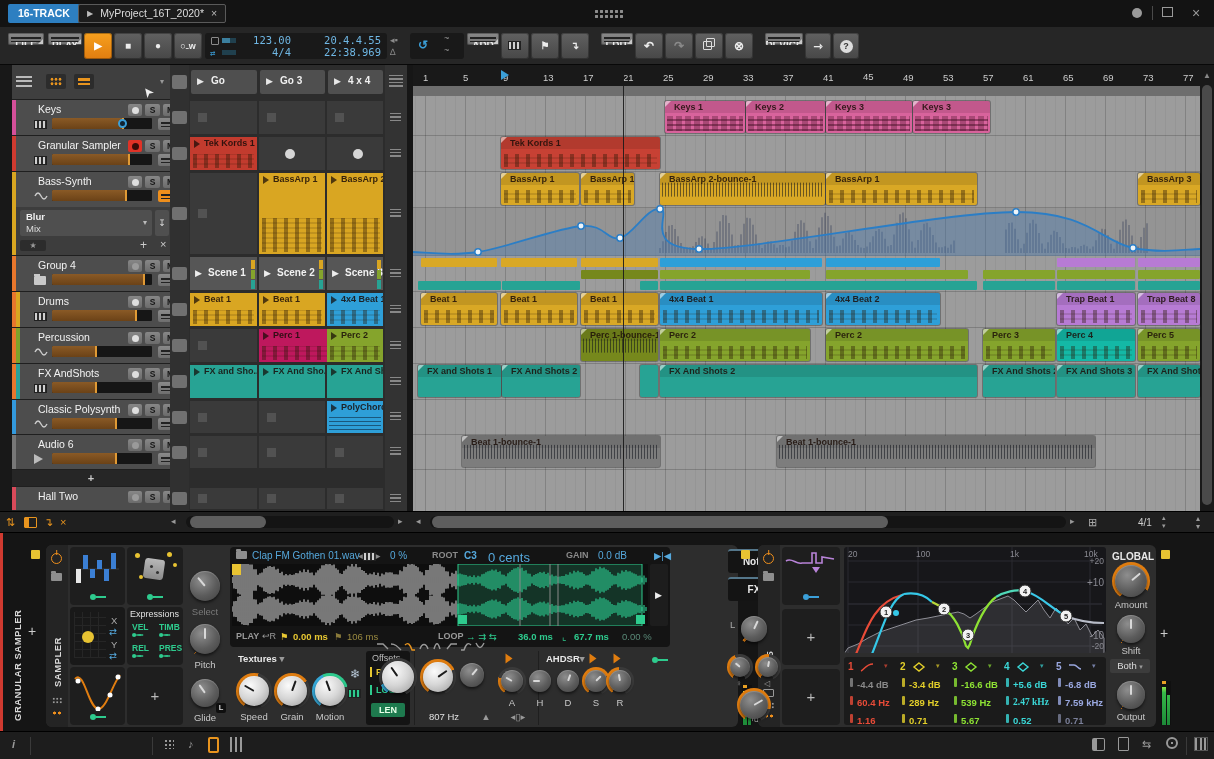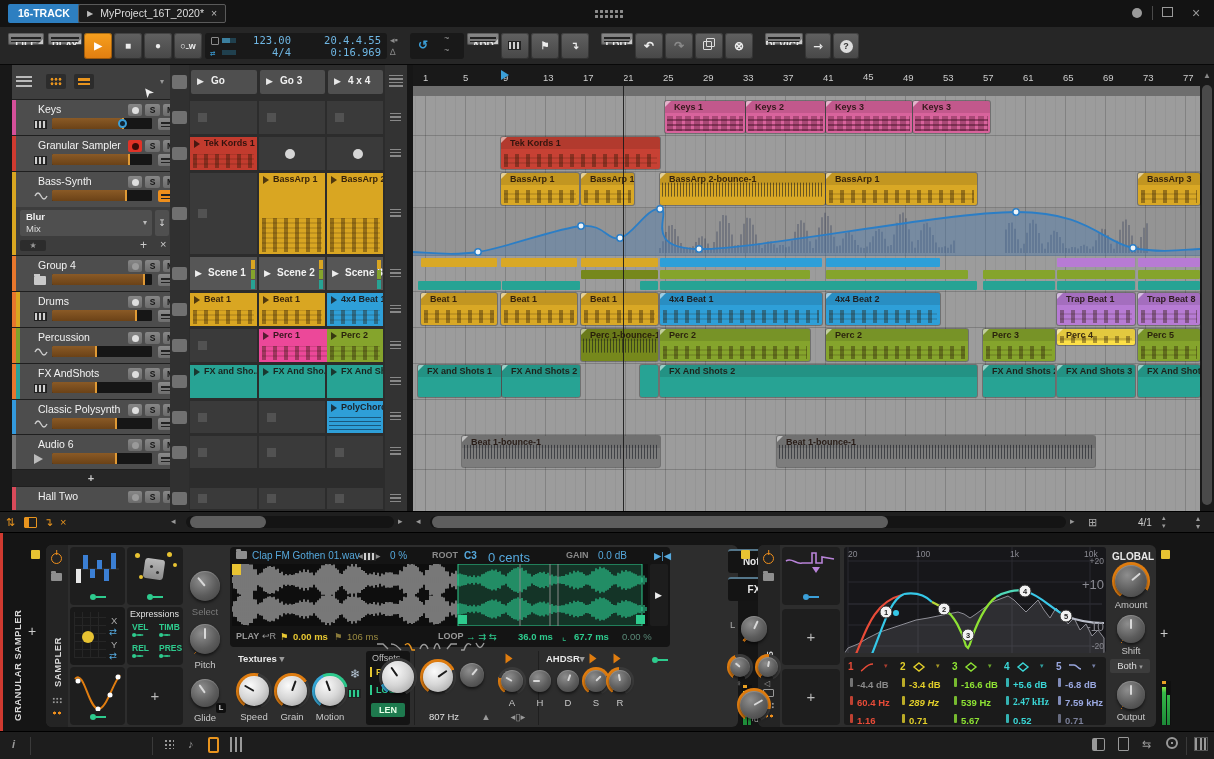--- a/index.html
+++ b/index.html
@@ -113,21 +113,21 @@
     <div class="tbtn" style="left:144px;width:28px">●</div>
     <div class="tbtn" style="left:174px;width:28px;font-size:9px">○₋w</div>
     <div class="a disp">
       <div class="a" style="left:6px;top:4px;width:8px;height:8px;border:1.4px solid #8a8a8a;border-radius:1px"></div>
       <div class="a" style="left:17px;top:5px;width:14px;height:5px;background:linear-gradient(90deg,#3b7f9e 0 8px,#20404e 8px)"></div>
       <div class="a" style="left:5px;top:15px;color:#3b9fd8;font-size:9px">⇄</div>
       <div class="a" style="left:17px;top:17px;width:14px;height:5px;background:#20404e"></div>
       <div class="a" style="left:38px;top:1px;width:48px;text-align:right">123.00</div>
       <div class="a" style="left:38px;top:13px;width:48px;text-align:right">4/4</div>
       <div class="a" style="left:92px;top:1px;width:84px;text-align:right">20.4.4.55</div>
-      <div class="a" style="left:92px;top:13px;width:84px;text-align:right">0:16.969</div>
+      <div class="a" style="left:92px;top:13px;width:84px;text-align:right">22:38.969</div>
     </div>
     <div class="a" style="left:390px;top:8px;color:#8a8a8a;font-size:9px">◂▪</div>
     <div class="a" style="left:390px;top:20px;color:#8a8a8a;font-size:9px">∆</div>
     <div class="a loopbox">
       <div class="a" style="left:8px;top:5px;color:#3b9fd8;font-size:12px;font-weight:bold">↺</div>
       <div class="a" style="left:34px;top:0px;color:#9a9a9a;font-size:9px">~</div>
       <div class="a" style="left:34px;top:12px;color:#9a9a9a;font-size:9px">~</div>
     </div>
     <div class="tbtn menu" style="left:467px;width:32px">ADD</div>
     <div class="tbtn" style="left:501px;width:28px">
@@ -426,21 +426,21 @@
       </div>
       <div class="lclip" style="left: 327px; top: 228px; width: 56px; height: 33px; background: rgb(46, 159, 216);">
         <div class="lhd">4x4 Beat 1</div>
         <div class="pat-notes"></div>
       </div>
       <div class="stopb" style="left: 172px; top: 274px; width: 15px; height: 13px;"></div>
       <div class="optrow" style="top: 263px; height: 35px;"></div>
       <div class="slot" style="left: 190px; top: 264px; width: 67px; height: 33px;">
         <div class="sq"></div>
       </div>
-      <div class="lclip" style="left: 259px; top: 264px; width: 84px; height: 33px; background: #ec4899;">
+      <div class="lclip" style="left: 259px; top: 264px; width: 84px; height: 33px; background: #be185d;">
         <div class="lhd">Perc 1</div>
         <div class="pat-notes"></div>
       </div>
       <div class="lclip" style="left: 327px; top: 264px; width: 56px; height: 33px; background: rgb(133, 164, 44);">
         <div class="lhd">Perc 2</div>
         <div class="pat-notes"></div>
       </div>
       <div class="stopb" style="left: 172px; top: 310px; width: 15px; height: 13px;"></div>
       <div class="optrow" style="top: 299px; height: 35px;"></div>
       <div class="lclip" style="left: 190px; top: 300px; width: 67px; height: 33px; background: rgb(39, 163, 148);">
@@ -563,21 +563,21 @@
         <div class="pat-notes"></div>
       </div>
       <div class="aclip" style="left: 826px; top: 264px; width: 142px; height: 32px; background: rgb(133, 164, 44);">
         <div class="ahd">Perc 2</div>
         <div class="pat-notes"></div>
       </div>
       <div class="aclip" style="left: 983px; top: 264px; width: 72px; height: 32px; background: rgb(133, 164, 44);">
         <div class="ahd">Perc 3</div>
         <div class="pat-notes"></div>
       </div>
-      <div class="aclip" style="left: 1057px; top: 264px; width: 78px; height: 16px; background: #fde047;">
+      <div class="aclip" style="left: 1057px; top: 264px; width: 78px; height: 32px; background: #14b8a6;">
         <div class="ahd">Perc 4</div>
         <div class="pat-notes"></div>
       </div>
       <div class="aclip" style="left: 1138px; top: 264px; width: 62px; height: 32px; background: rgb(133, 164, 44);">
         <div class="ahd">Perc 5</div>
         <div class="pat-notes"></div>
       </div>
       <div class="aclip" style="left: 418px; top: 300px; width: 83px; height: 32px; background: rgb(39, 163, 148);">
         <div class="ahd">FX and Shots 1</div>
       </div>
@@ -854,22 +854,22 @@
               <text x="181" y="47" fill="#222">4</text>
             <circle cx="222" cy="69" r="6" fill="#f2f2f2" stroke="#333"></circle>
               <text x="222" y="72" fill="#222">5</text>
           </g>
         </svg>
         <div class="lb" style="left:4px;top:2px;color:#8a8a92;font-size:8.5px">20</div>
         <div class="lb" style="left:72px;top:2px;color:#8a8a92;font-size:8.5px">100</div>
         <div class="lb" style="left:166px;top:2px;color:#8a8a92;font-size:8.5px">1k</div>
         <div class="lb" style="left:240px;top:2px;color:#8a8a92;font-size:8.5px">10k</div>
         <div class="lb" style="right:2px;top:9px;color:#8a8a92;font-size:8.5px">+20</div>
-        <div class="lb" style="right:2px;top:30px;color:#8a8a92;font-size:13px">+10</div>
-        <div class="lb" style="right:2px;top:73px;color:#8a8a92;font-size:12px">-10</div>
+        <div class="lb" style="right:2px;top:30px;color:#8a8a92;font-size:10px">+10</div>
+        <div class="lb" style="right:2px;top:83px;color:#8a8a92;font-size:10px">-10</div>
         <div class="lb" style="right:2px;top:94px;color:#8a8a92;font-size:8.5px">-20</div>
       </div>
       <div class="a" id="eqBands" style="left:86px;top:112px;width:262px;height:68px;background:#1b1b1b;border-radius:3px">
           <div class="eqv" style="left: 4px; top: 4px; color: rgb(232, 75, 56); font-size: 10px;">1</div>
           <div class="a" style="left: 16px; top: 5px; width: 14px; height: 10px;"><svg width="14" height="10">
               <path d="M1,9 C4,8 6,2 13,2" stroke="#e84b38" stroke-width="1.4" fill="none"></path>
             </svg></div>
           <div class="a" style="left: 40px; top: 5px; color: rgb(232, 75, 56); opacity: 0.7; font-size: 7px;">▾</div>
           <div class="tick" style="left: 6px; top: 21px; background: rgb(138, 138, 138); opacity: 0.8;"></div>
           <div class="eqv" style="left: 13px; top: 22px; color: rgb(138, 138, 138);">-4.4 dB</div>
@@ -878,21 +878,21 @@
           <div class="tick" style="left: 6px; top: 57px; background: rgb(232, 75, 56); opacity: 0.8;"></div>
           <div class="eqv" style="left: 13px; top: 58px; color: rgb(232, 75, 56);">1.16</div>
           <div class="eqv" style="left: 56px; top: 4px; color: rgb(227, 207, 42); font-size: 10px;">2</div>
           <div class="a" style="left: 68px; top: 5px; width: 14px; height: 10px;"><svg width="14" height="10">
               <path d="M7,1 L12,5 7,9 2,5 Z" stroke="#e3cf2a" stroke-width="1.4" fill="none"></path>
             </svg></div>
           <div class="a" style="left: 92px; top: 5px; color: rgb(227, 207, 42); opacity: 0.7; font-size: 7px;">▾</div>
           <div class="tick" style="left: 58px; top: 21px; background: rgb(227, 207, 42); opacity: 0.8;"></div>
           <div class="eqv" style="left: 65px; top: 22px; color: rgb(227, 207, 42);">-3.4 dB</div>
           <div class="tick" style="left: 58px; top: 39px; background: rgb(227, 207, 42); opacity: 0.8;"></div>
-          <div class="eqv" style="left: 65px; top: 40px; color: rgb(227, 207, 42); font-style: italic;">289 Hz</div>
+          <div class="eqv" style="left: 65px; top: 40px; color: rgb(227, 207, 42);">289 Hz</div>
           <div class="tick" style="left: 58px; top: 57px; background: rgb(227, 207, 42); opacity: 0.8;"></div>
           <div class="eqv" style="left: 65px; top: 58px; color: rgb(227, 207, 42);">0.71</div>
           <div class="eqv" style="left: 108px; top: 4px; color: rgb(142, 226, 52); font-size: 10px;">3</div>
           <div class="a" style="left: 120px; top: 5px; width: 14px; height: 10px;"><svg width="14" height="10">
               <path d="M7,1 L12,5 7,9 2,5 Z" stroke="#8ee234" stroke-width="1.4" fill="none"></path>
             </svg></div>
           <div class="a" style="left: 144px; top: 5px; color: rgb(142, 226, 52); opacity: 0.7; font-size: 7px;">▾</div>
           <div class="tick" style="left: 110px; top: 21px; background: rgb(142, 226, 52); opacity: 0.8;"></div>
           <div class="eqv" style="left: 117px; top: 22px; color: rgb(142, 226, 52);">-16.6 dB</div>
           <div class="tick" style="left: 110px; top: 39px; background: rgb(142, 226, 52); opacity: 0.8;"></div>

